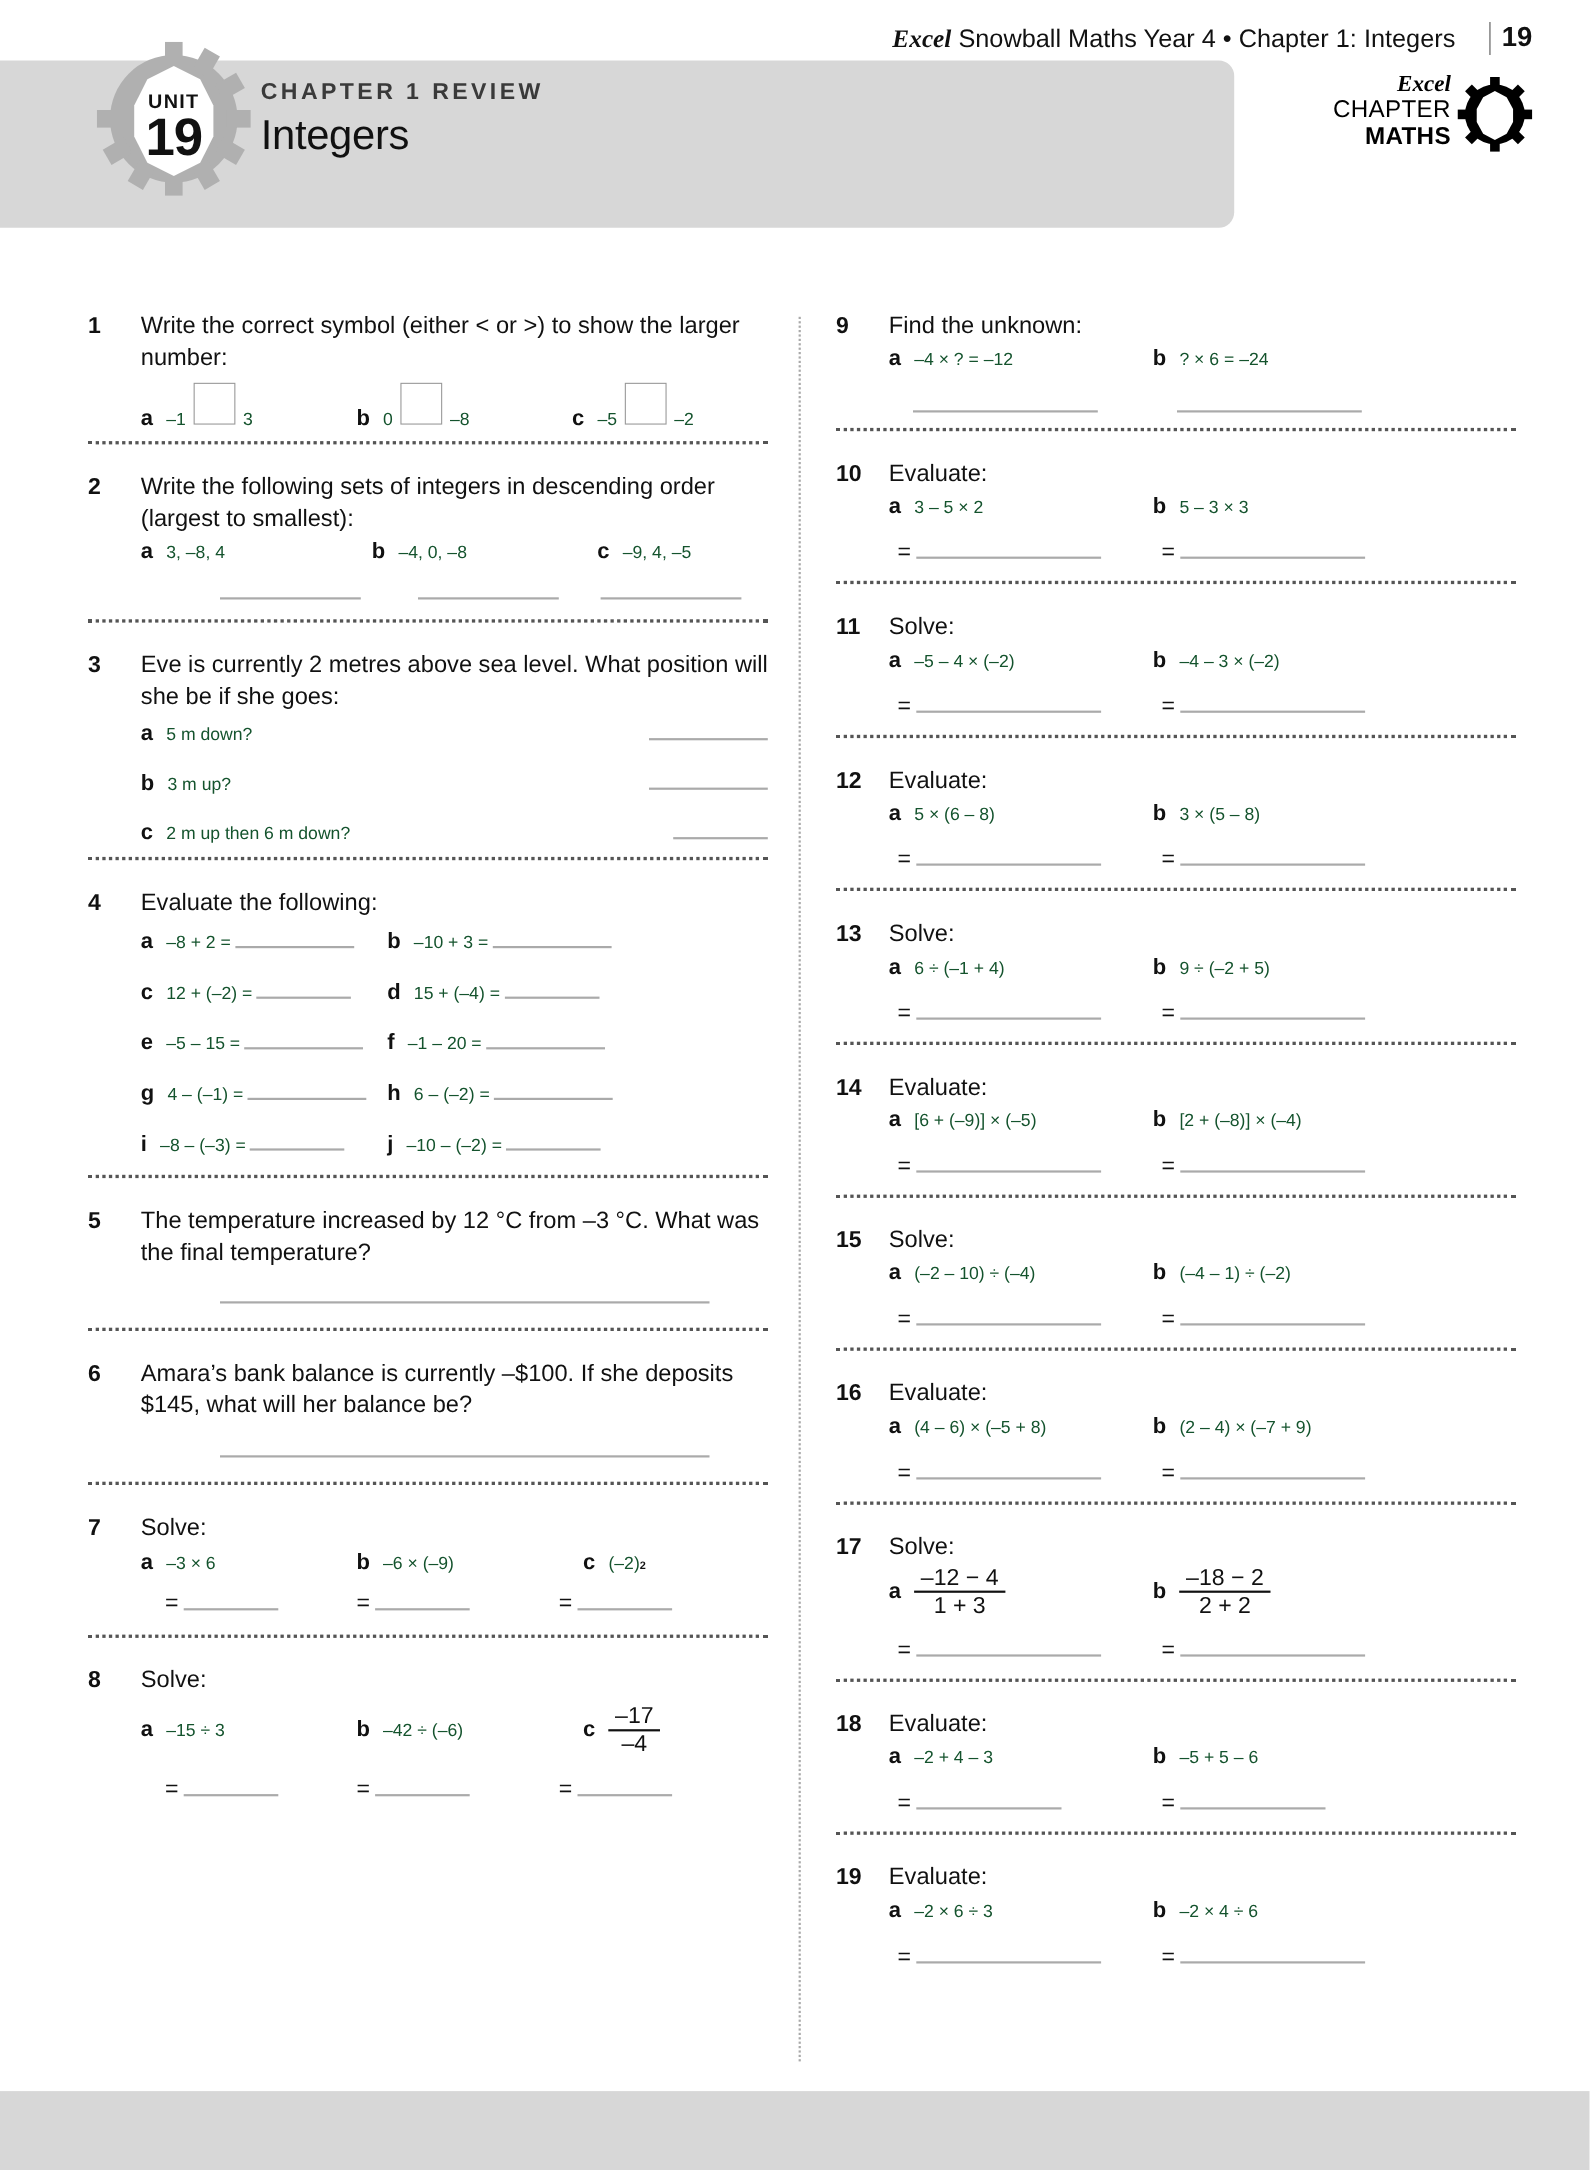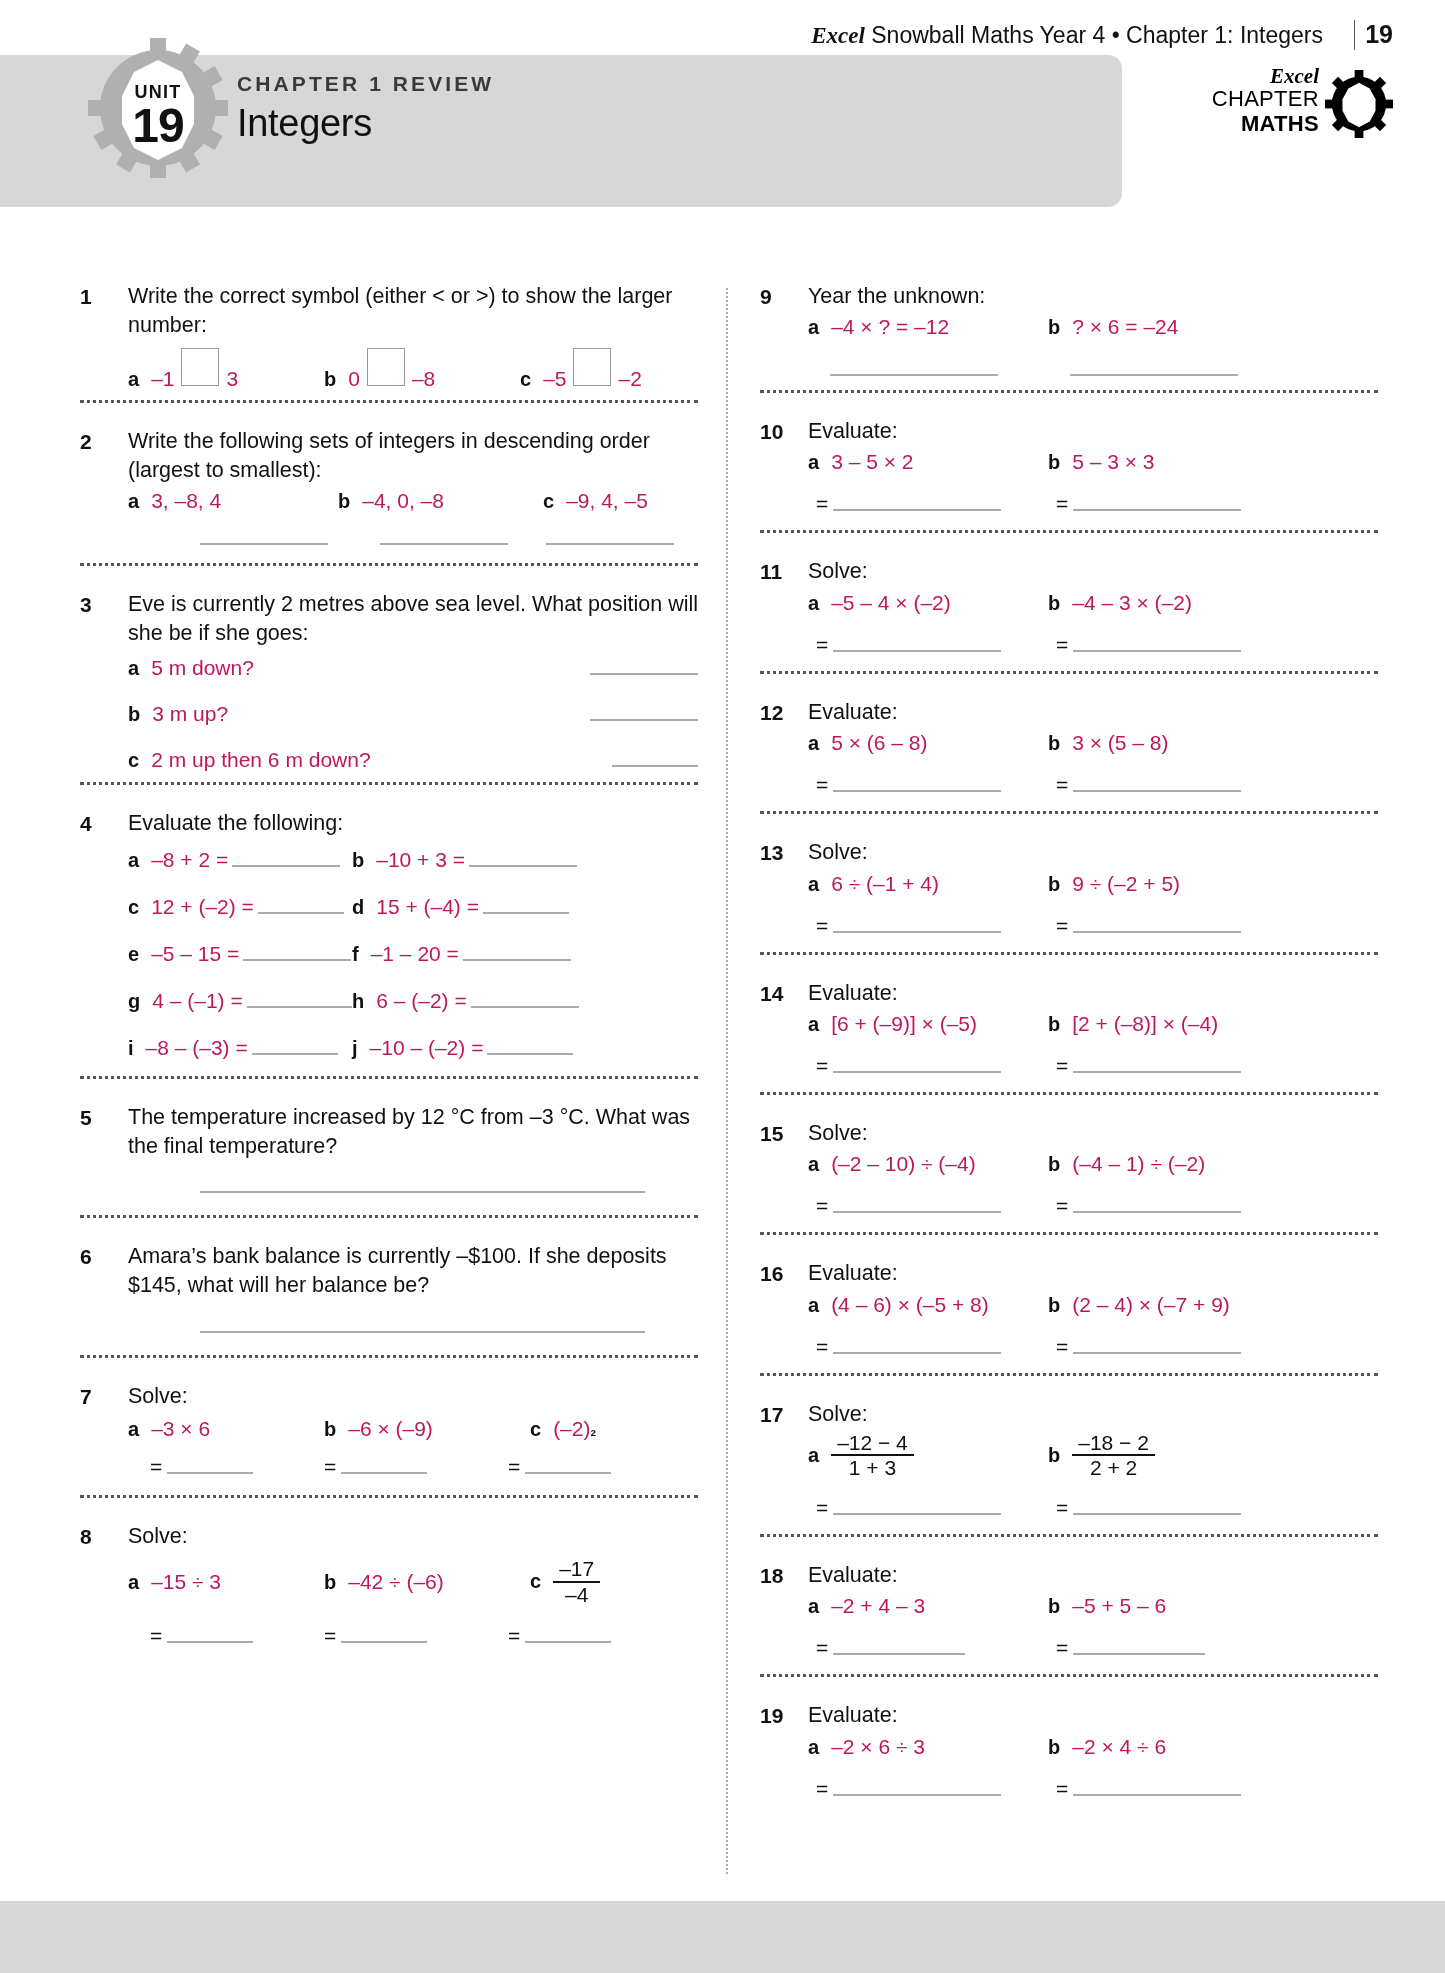--- a/index.html
+++ b/index.html
@@ -118,21 +118,21 @@
   .part {
     display: flex;
     align-items: baseline;
   }
   .plabel {
     font-size: 20px; font-weight: 700; color:#111;
     margin-right: 12px;
     flex: 0 0 auto;
   }
   .pbody {
-    font-size: 21px; color:#be185d;
+    font-size: 16px; color:#14532d;
     white-space: nowrap;
   }
 
   
   .ul { display:inline-block; border-bottom: 2px solid #aaa; height: 1.05em; vertical-align: -2px; }
   .ul-s  { width: 86px; }
   .ul-m  { width: 108px; }
   .ul-l  { width: 132px; }
   .ul-xl { width: 168px; }
 
@@ -511,21 +511,21 @@
     </div>
   </div>
 
 </div>
 
 <div class="col col-right">
 
   <div class="q">
     <div class="q-head">
       <div class="q-num">9</div>
-      <div class="q-text">Year the unknown:</div>
+      <div class="q-text">Find the unknown:</div>
     </div>
     <div class="parts" style="margin-top:4px;">
       <div class="part" style="width:240px;">
         <span class="plabel">a</span>
         <span class="pbody">–4 × ? = –12</span>
       </div>
       <div class="part">
         <span class="plabel">b</span>
         <span class="pbody">? × 6 = –24</span>
       </div>

